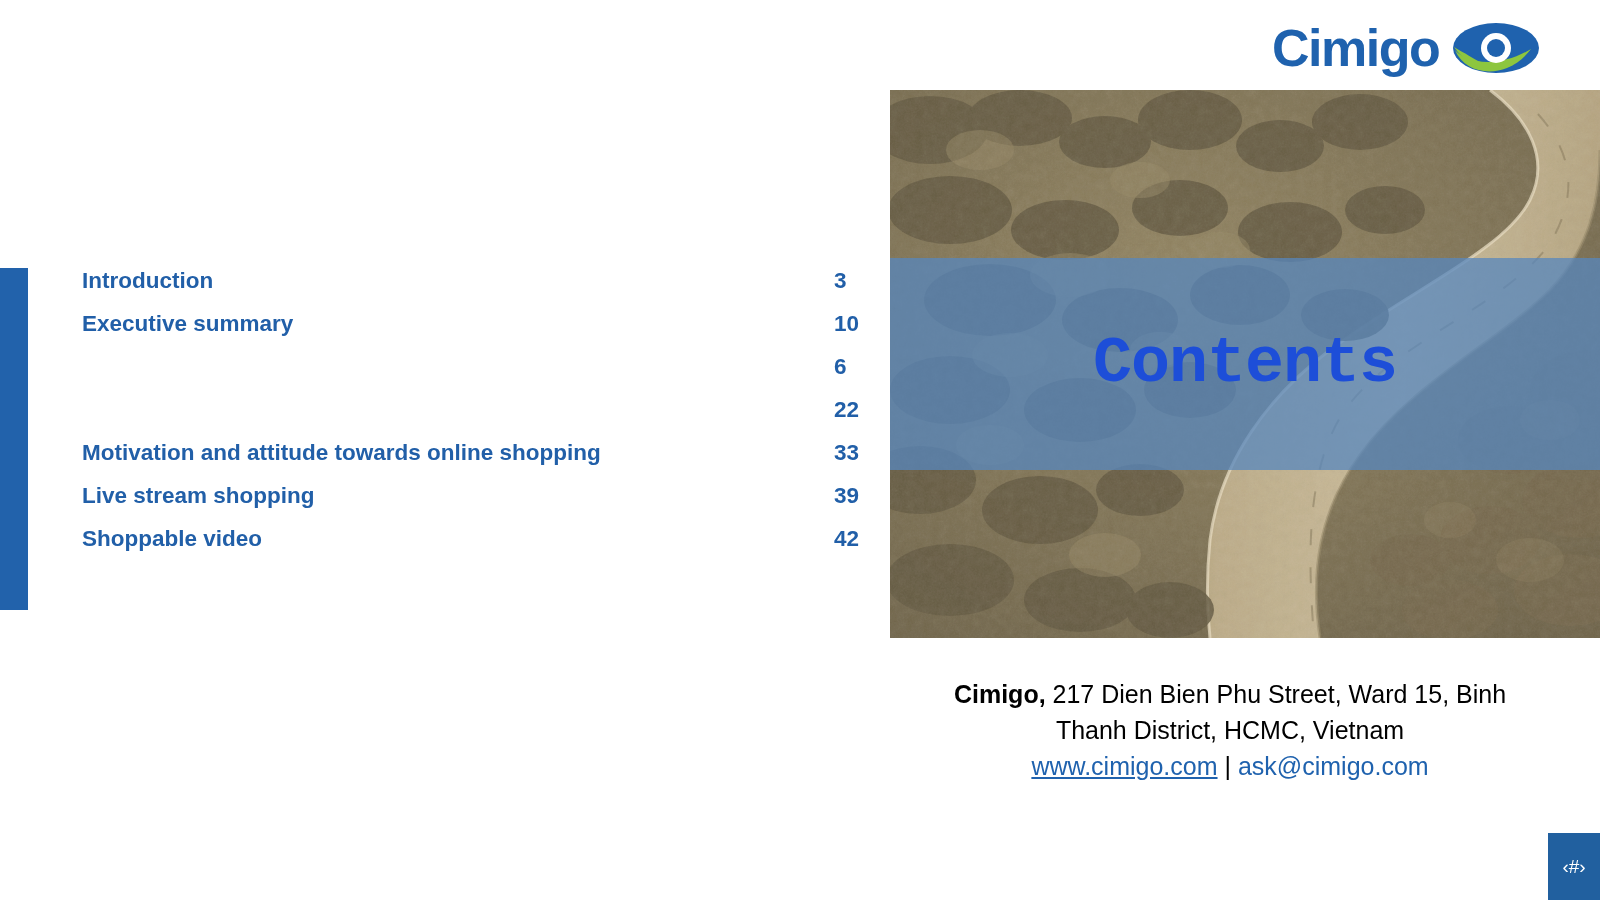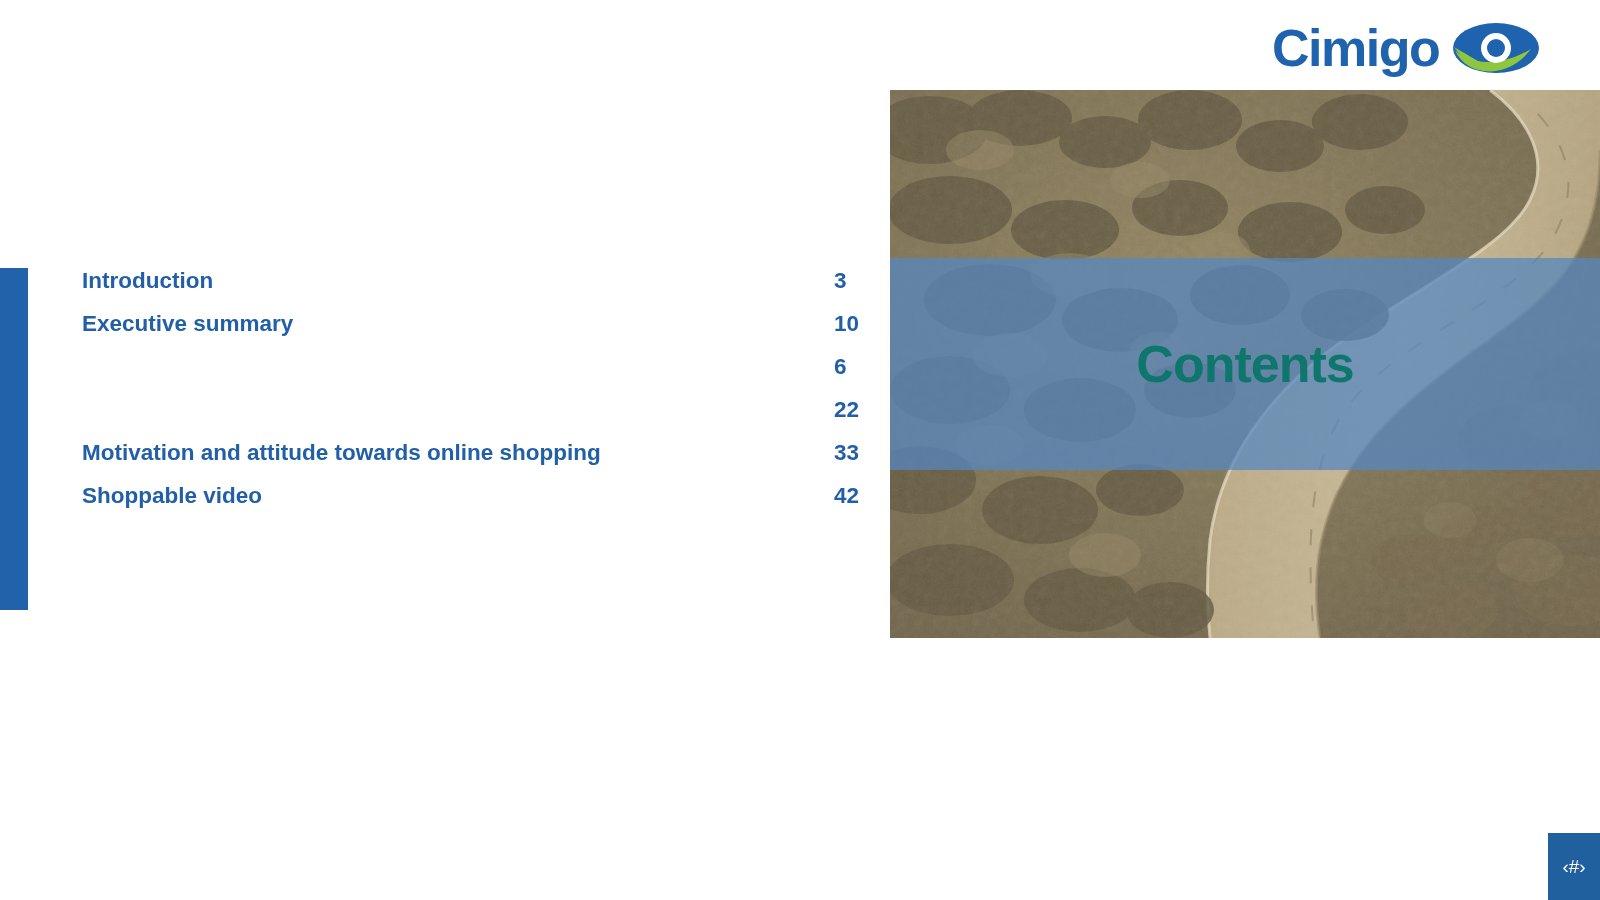--- a/index.html
+++ b/index.html
@@ -112,25 +112,26 @@
     left: 890px;
     top: 258px;
     width: 710px;
     height: 212px;
     background: rgba(86,135,190,0.74);
     display: flex;
     align-items: center;
     justify-content: center;
   }
   #title-text {
-    font-size: 52px;
+    font-size: 65px;
     font-weight: bold;
-    color: #0f766e;
+    color: #1d4ed8;
     line-height: 1;
     letter-spacing: -1px;
+    font-family: Liberation Mono, monospace;
   }
 
   
   #footer {
     position: absolute;
     left: 880px;
     top: 676px;
     width: 700px;
     text-align: center;
     color: #000000;
@@ -204,20 +205,24 @@
 
     <div class="toc-row">
       <span class="toc-page">22</span>
     </div>
 
     <div class="toc-row">
       <span class="toc-label">Motivation and attitude towards online shopping</span>
       <span class="toc-page">33</span>
     </div>
 
+    <div class="toc-row">
+      <span class="toc-label">Live stream shopping</span>
+      <span class="toc-page">39</span>
+    </div>
 
     <div class="toc-row">
       <span class="toc-label">Shoppable video</span>
       <span class="toc-page">42</span>
     </div>
 
 
   </div>
 
   <div id="photo-panel">
@@ -316,16 +321,21 @@
       <rect x="0" y="0" width="710" height="548" filter="url(#grainCoarse)" opacity="0.30"></rect>
       <rect x="0" y="0" width="710" height="548" filter="url(#grain)" opacity="0.22"></rect>
       <rect x="0" y="0" width="710" height="548" fill="#c8a86a" opacity="0.12"></rect>
     </svg>
   </div>
 
   <div id="title-band">
     <span id="title-text">Contents</span>
   </div>
 
+  <div id="footer">
+    <span id="footer-company">Cimigo,</span><span id="footer-address1"> 217 Dien Bien Phu Street, Ward 15, Binh</span>
+    <span id="footer-line2">Thanh District, HCMC, Vietnam</span>
+    <span id="footer-links"><a id="footer-web" href="#">www.cimigo.com</a><span id="footer-sep"> | </span><a id="footer-email" href="#">ask@cimigo.com</a></span>
+  </div>
 
   <div id="page-badge">‹#›</div>
 
 </div>
 
 </body></html>

